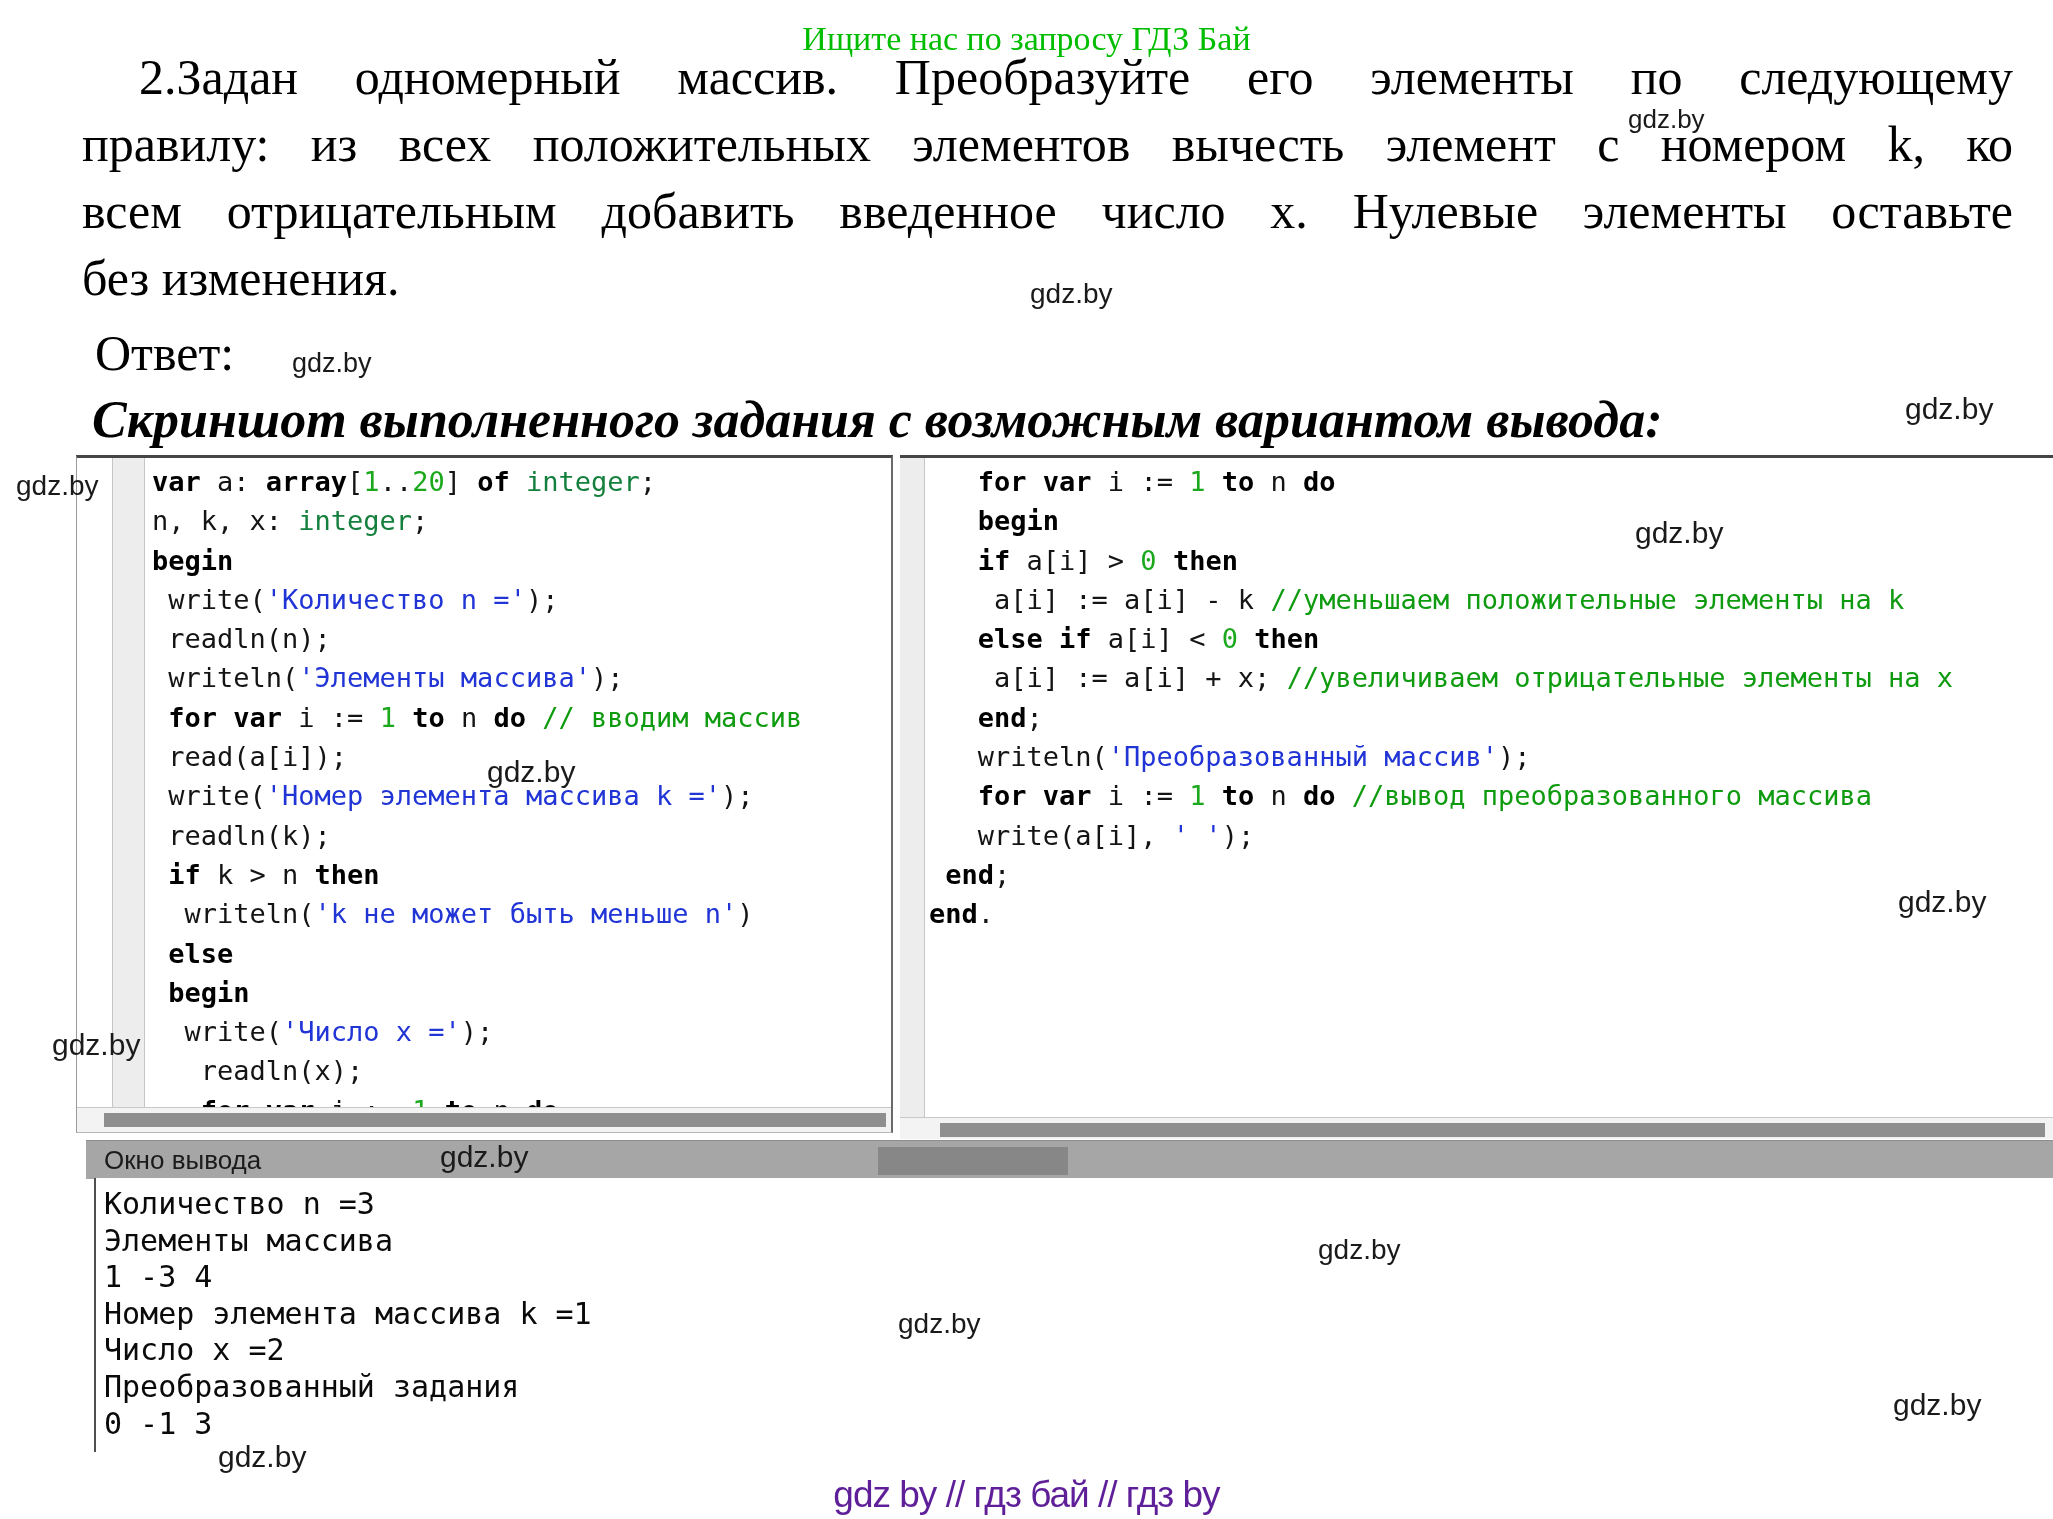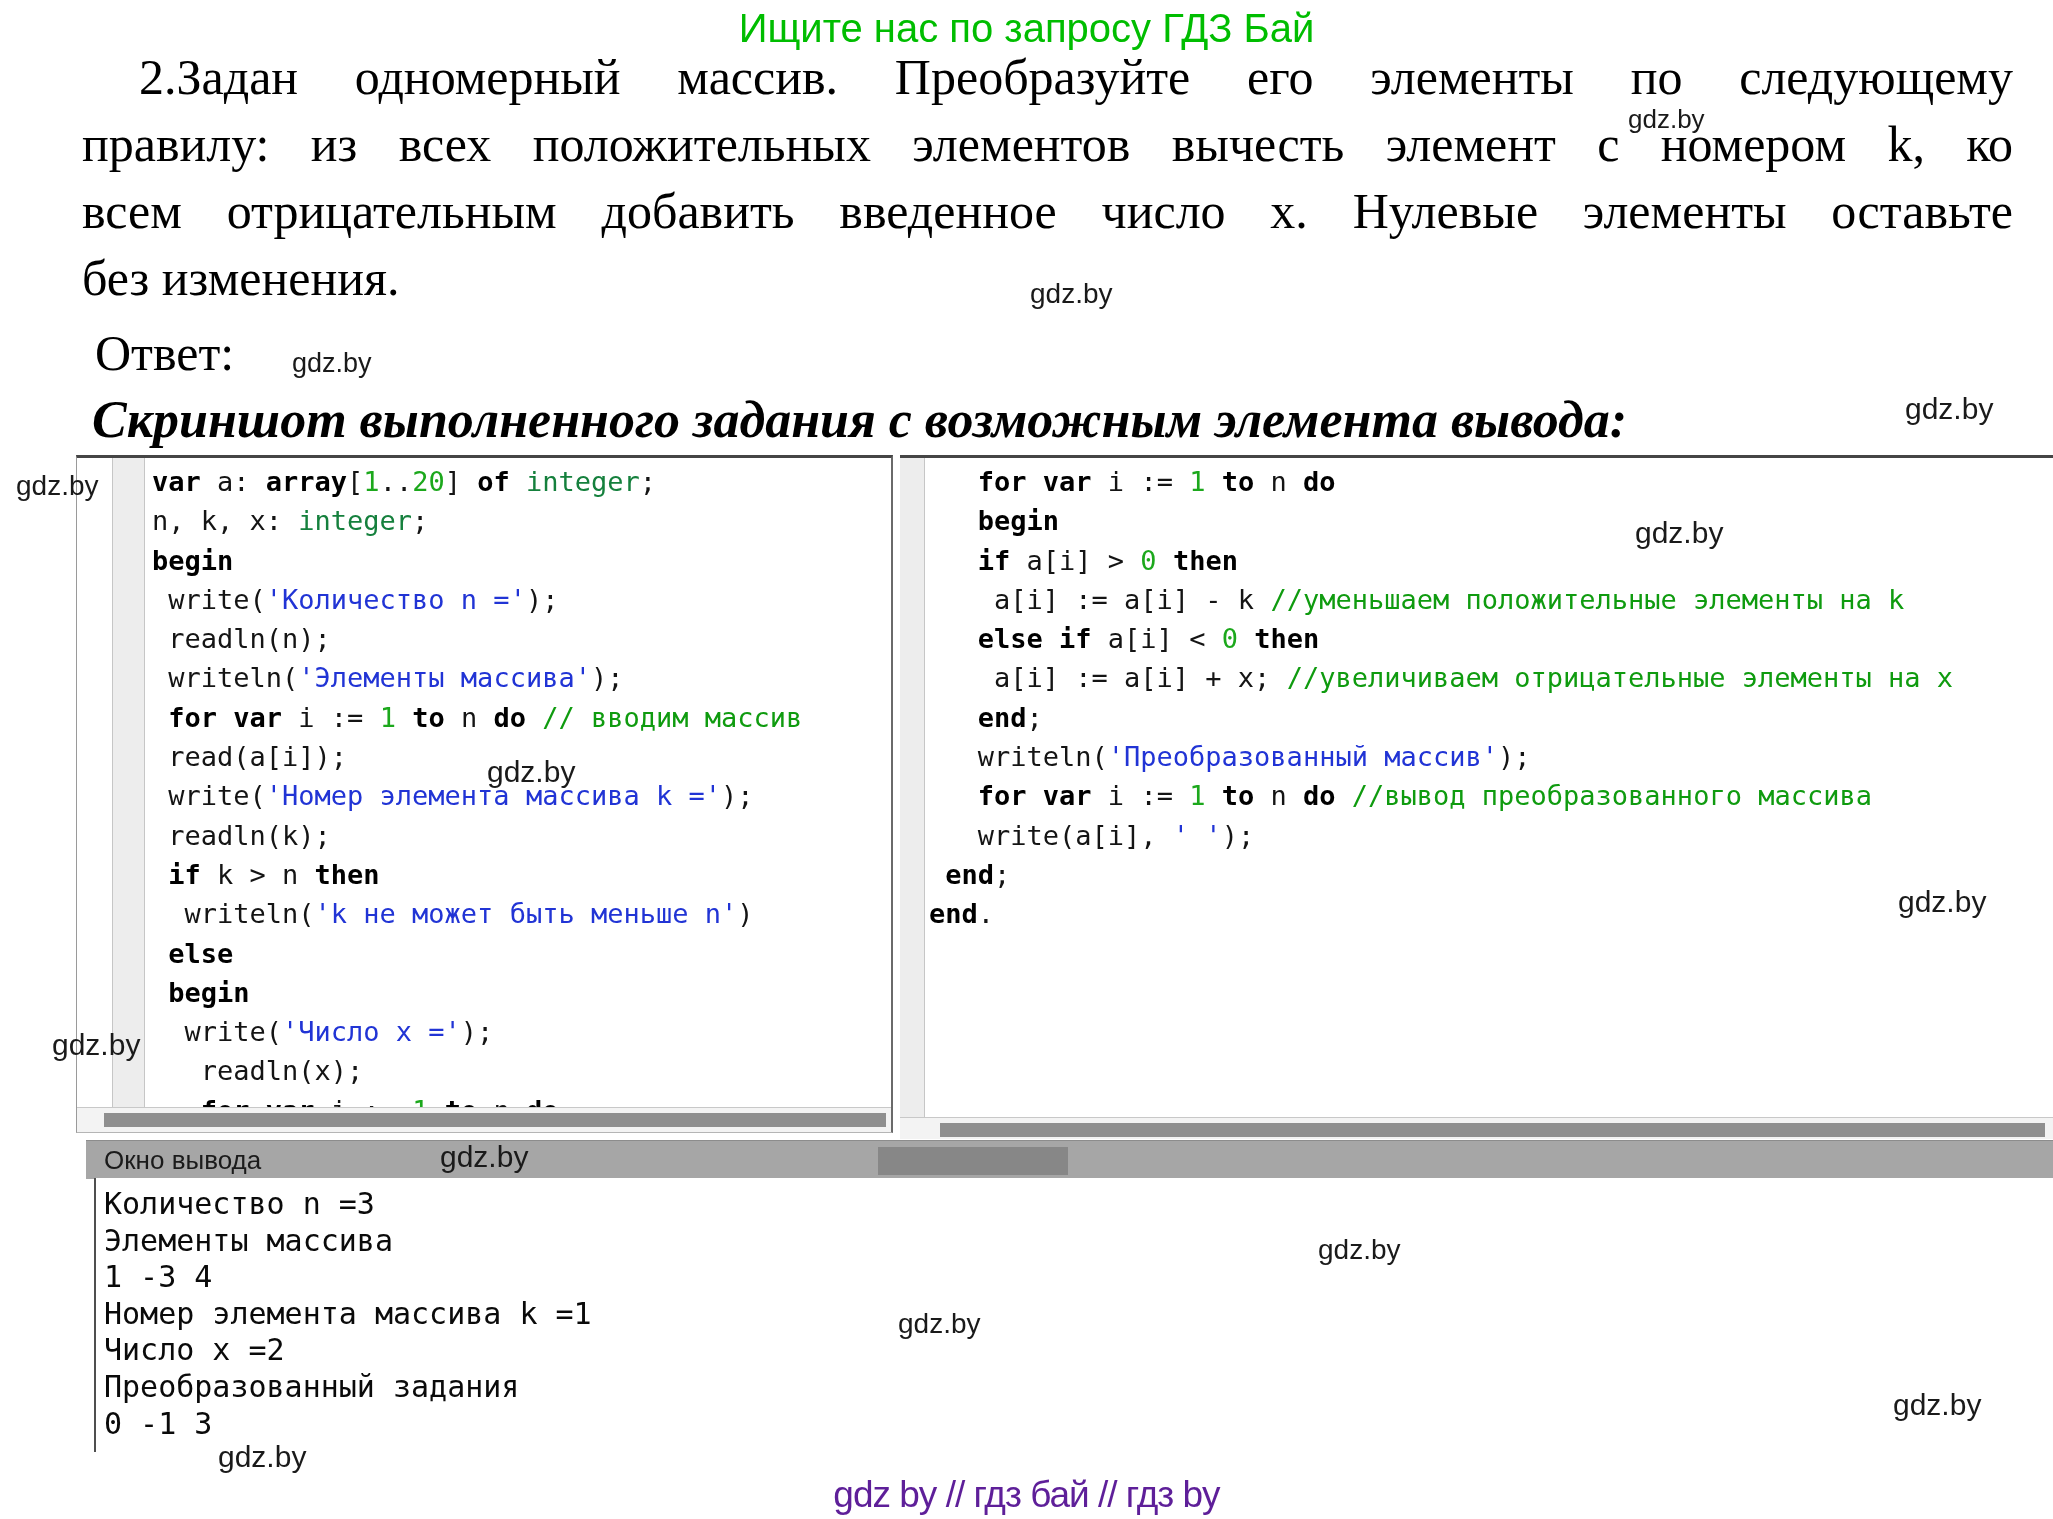--- a/index.html
+++ b/index.html
@@ -1,21 +1,21 @@
 <!DOCTYPE html>
 <html><head>
 <meta charset="utf-8">
 <style>
   html,body{margin:0;padding:0;background:#ffffff;}
   body{width:2053px;height:1519px;position:relative;overflow:hidden;
        font-family:"Liberation Sans",sans-serif;}
 
   
-  .promo-header{position:absolute;top:6px;left:0;right:0;text-align:center;
-    font-size:40px;color:#00bd00;font-family:Liberation Sans, sans-serif;}
+  .promo-header{position:absolute;top:20px;left:0;right:0;text-align:center;
+    font-size:34px;color:#00bd00;font-family:Liberation Serif, serif;}
   .task-block{position:absolute;left:38px;top:44px;width:1975px;
     font-family:"Liberation Serif",serif;font-size:50px;color:#000;}
   .task-line{height:67px;line-height:67px;white-space:nowrap;
     text-align:justify;text-align-last:justify;margin-left:44px;}
   .task-line:first-child{padding-left:57px;}
   .task-line:last-child{text-align:left;text-align-last:left;}
   .answer-label{position:absolute;left:95px;top:324px;
     font-family:"Liberation Serif",serif;font-weight:normal;font-size:50px;color:#000;}
   .screenshot-caption{position:absolute;left:92px;top:390px;
     font-family:"Liberation Serif",serif;font-weight:bold;font-style:italic;
@@ -83,21 +83,21 @@
 
   <div class="task-block" id="task-block">
       <div class="task-line">2.Задан одномерный массив. Преобразуйте его элементы по следующему</div>
       <div class="task-line">правилу: из всех положительных элементов вычесть элемент с номером k, ко</div>
       <div class="task-line">всем отрицательным добавить введенное число x. Нулевые элементы оставьте</div>
       <div class="task-line">без изменения.</div>
     </div>
 
   <div class="answer-label">Ответ:</div>
 
-  <div class="screenshot-caption">Скриншот выполненного задания с возможным элемента вывода:</div>
+  <div class="screenshot-caption">Скриншот выполненного задания с возможным вариантом вывода:</div>
 
   <div class="panel panel-left">
     <div class="gutter gutter-left"></div>
     <div class="code-area code-area-left" id="code-left"><div class="code-line"><span class="tk-kw">var</span><span class="tk-pl"> a: </span><span class="tk-kw">array</span><span class="tk-pl">[</span><span class="tk-num">1</span><span class="tk-pl">..</span><span class="tk-num">20</span><span class="tk-pl">] </span><span class="tk-kw">of</span><span class="tk-pl"> </span><span class="tk-typ">integer</span><span class="tk-pl">;</span></div><div class="code-line"><span class="tk-pl">n, k, x: </span><span class="tk-typ">integer</span><span class="tk-pl">;</span></div><div class="code-line"><span class="tk-kw">begin</span></div><div class="code-line"><span class="tk-pl"> write(</span><span class="tk-str">'Количество n ='</span><span class="tk-pl">);</span></div><div class="code-line"><span class="tk-pl"> readln(n);</span></div><div class="code-line"><span class="tk-pl"> writeln(</span><span class="tk-str">'Элементы массива'</span><span class="tk-pl">);</span></div><div class="code-line"><span class="tk-pl"> </span><span class="tk-kw">for</span><span class="tk-pl"> </span><span class="tk-kw">var</span><span class="tk-pl"> i := </span><span class="tk-num">1</span><span class="tk-pl"> </span><span class="tk-kw">to</span><span class="tk-pl"> n </span><span class="tk-kw">do</span><span class="tk-pl"> </span><span class="tk-com">// вводим массив</span></div><div class="code-line"><span class="tk-pl"> read(a[i]);</span></div><div class="code-line"><span class="tk-pl"> write(</span><span class="tk-str">'Номер элемента массива k ='</span><span class="tk-pl">);</span></div><div class="code-line"><span class="tk-pl"> readln(k);</span></div><div class="code-line"><span class="tk-pl"> </span><span class="tk-kw">if</span><span class="tk-pl"> k &gt; n </span><span class="tk-kw">then</span></div><div class="code-line"><span class="tk-pl">  writeln(</span><span class="tk-str">'k не может быть меньше n'</span><span class="tk-pl">)</span></div><div class="code-line"><span class="tk-pl"> </span><span class="tk-kw">else</span></div><div class="code-line"><span class="tk-pl"> </span><span class="tk-kw">begin</span></div><div class="code-line"><span class="tk-pl">  write(</span><span class="tk-str">'Число x ='</span><span class="tk-pl">);</span></div><div class="code-line"><span class="tk-pl">   readln(x);</span></div><div class="code-line"><span class="tk-pl">   </span><span class="tk-kw">for</span><span class="tk-pl"> </span><span class="tk-kw">var</span><span class="tk-pl"> i := </span><span class="tk-num">1</span><span class="tk-pl"> </span><span class="tk-kw">to</span><span class="tk-pl"> n </span><span class="tk-kw">do</span></div></div>
     <div class="hscroll hscroll-left">
       <div class="hthumb hthumb-left"></div>
     </div>
   </div>
 
   <div class="panel panel-right">

